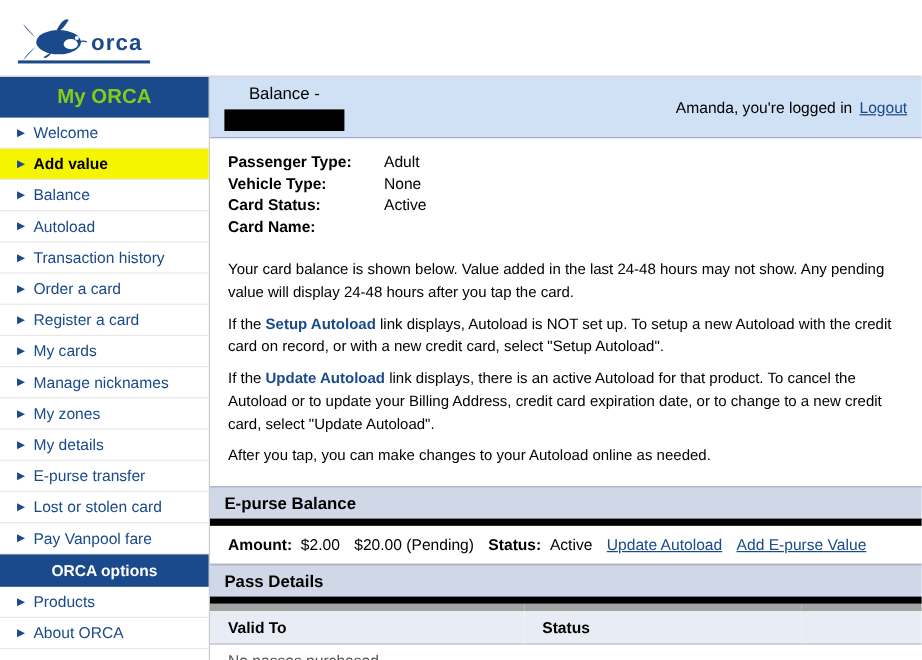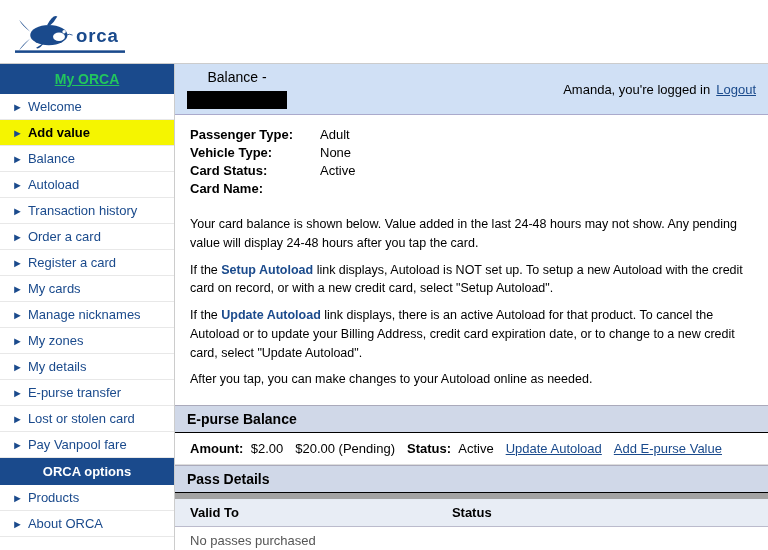--- a/index.html
+++ b/index.html
@@ -8,21 +8,21 @@
     
     #header { background: #fff; padding: 8px 15px 5px 15px; border-bottom: 1px solid #ccc; }
     .orca-logo { display: flex; align-items: center; }
     .orca-logo svg { width: 110px; height: 50px; }
 
     
     #layout { display: flex; height: 490px; }
 
     
     #sidebar { width: 175px; background: #fff; border-right: 1px solid #ccc; flex-shrink: 0; overflow-y: auto; }
-    .sidebar-header { background: #1a4a8c; color: #22c55e; font-size: 14px; font-weight: bold; text-align: center; padding: 7px 5px; text-decoration: underline; }
+    .sidebar-header { background: #1a4a8c; color: #84cc16; font-size: 17px; font-weight: bold; text-align: center; padding: 7px 5px; }
     .sidebar-item { display: flex; align-items: center; padding: 5px 8px 5px 12px; cursor: pointer; font-size: 13px; color: #1a4a8c; border-bottom: 1px solid #e8e8e8; }
     .sidebar-item .arrow { color: #1a4a8c; margin-right: 5px; font-size: 11px; }
     .sidebar-item.active { background: #f5f500; color: #000; font-weight: bold; }
     .sidebar-item.active .arrow { color: #1a4a8c; }
     .sidebar-section-header { background: #1a4a8c; color: #ffffff; font-size: 13px; font-weight: bold; text-align: center; padding: 6px 5px; }
 
     
     #main { flex: 1; overflow-y: auto; background: #fff; }
 
     
@@ -37,21 +37,21 @@
     .field-row { display: flex; margin-bottom: 3px; }
     .field-label { font-weight: bold; width: 130px; color: #000; }
     .field-value { color: #000; }
 
     
     #desc-section { padding: 8px 15px; font-size: 12.5px; color: #000; line-height: 1.5; }
     #desc-section p { margin-bottom: 8px; }
     #desc-section strong { font-weight: bold; }
 
     
-    .section-header { background: #d0d8e8; padding: 5px 12px; font-size: 14px; font-weight: bold; color: #000; border-top: 1px solid #aab; border-bottom: 1px solid #000000; margin: 0 0 0 0; }
+    .section-header { background: #d0d8e8; padding: 5px 12px; font-size: 14px; font-weight: bold; color: #000; border-top: 1px solid #aab; border-bottom: 6px solid #000000; margin: 0 0 0 0; }
     .epurse-row { padding: 8px 15px; display: flex; align-items: center; gap: 12px; border-bottom: 1px solid #ddd; }
     .epurse-link { color: #1a4a8c; text-decoration: underline; cursor: pointer; }
 
     
     .pass-table { width: 100%; border-collapse: collapse; margin-top: 0; }
     .pass-table th { background: #e8edf5; padding: 6px 15px; text-align: left; font-weight: bold; border-bottom: 1px solid #bbc; border-top: 6px solid #a3a3a3; font-size: 13px; }
     .pass-table td { padding: 6px 15px; border-bottom: 1px solid #ddd; font-size: 13px; color: #555; }
 
     
     ::-webkit-scrollbar { width: 0; }

